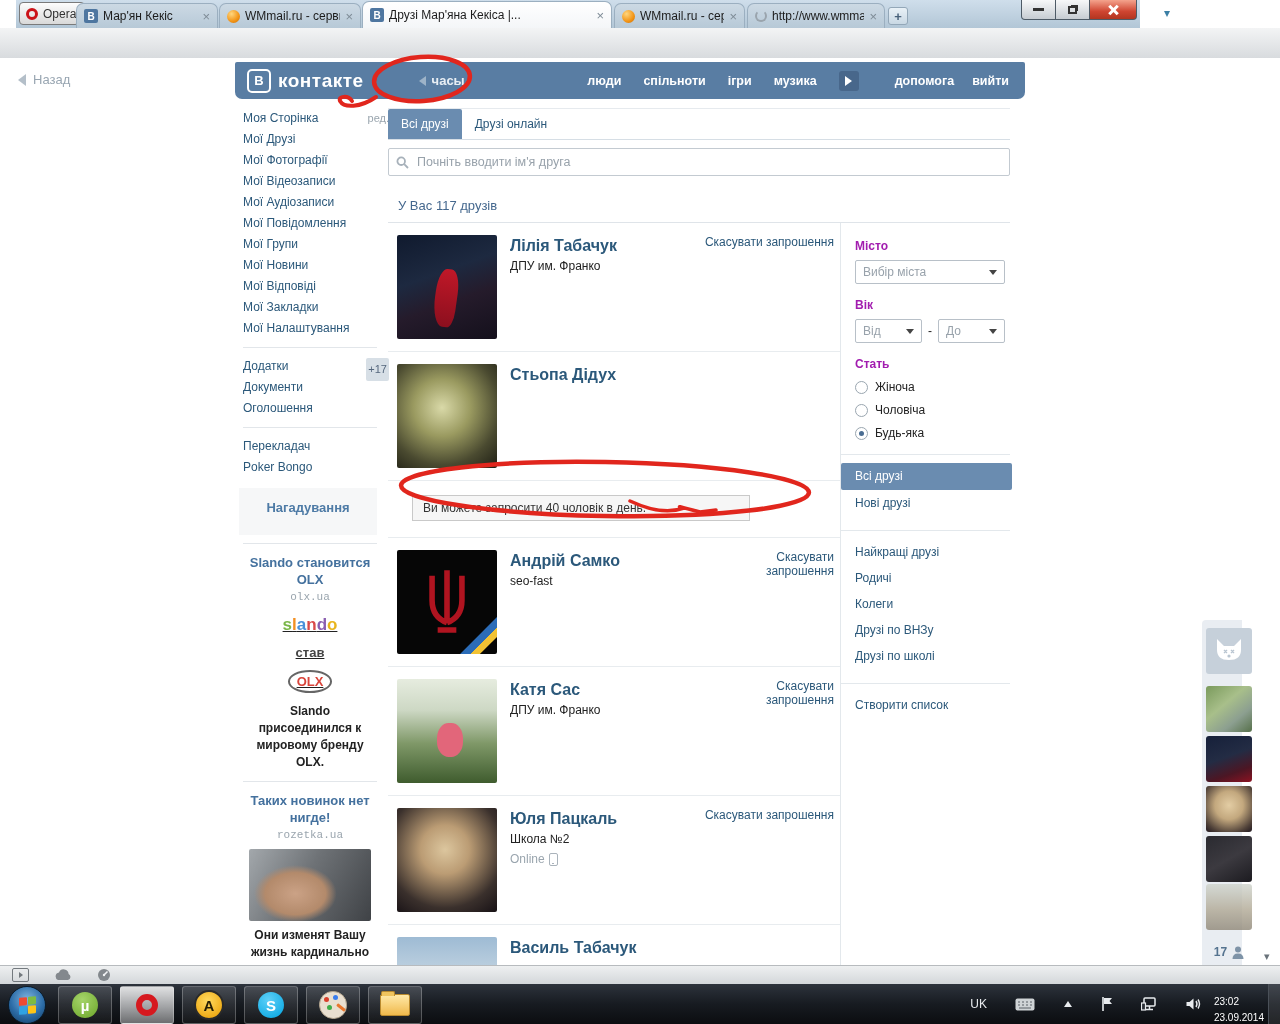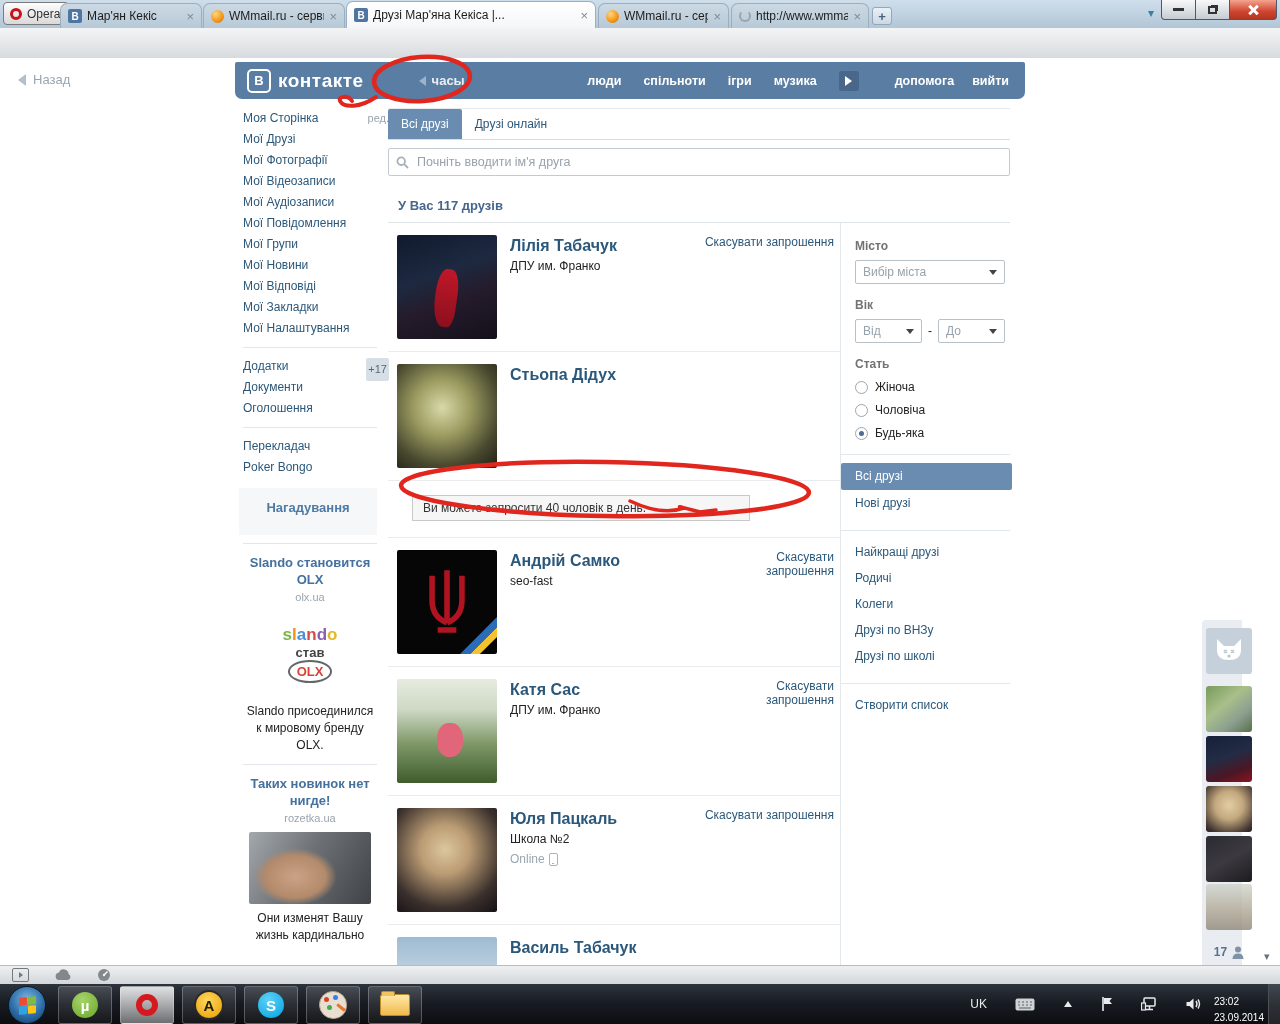--- a/index.html
+++ b/index.html
@@ -1,20 +1,20 @@
 <!DOCTYPE html>
 <html><head>
 <meta charset="utf-8">
 <style>
   html,body{margin:0;padding:0;}
   .screen{position:relative;width:1280px;height:1024px;overflow:hidden;background:#fff;
           font-family:"Liberation Sans",sans-serif;font-size:12px;color:#222;}
 
   
-  .tabbar{position:absolute;left:0;top:0;width:1280px;height:28px;
+  .tabbar{position:absolute;left:16px;top:0;width:1124px;height:28px;
           background:linear-gradient(#cfdeeb,#b2c6d6);border-bottom:1px solid #93a7b8;}
   .opera-btn{position:absolute;left:3px;top:2px;width:66px;height:23px;border:1px solid #7a7a7a;
           border-radius:4px 4px 10px 4px;background:linear-gradient(#fdfdfd,#d9d9d9);
           display:flex;align-items:center;gap:5px;padding:0 6px;box-sizing:border-box;font-size:12px;color:#333;}
   .opera-o{width:12px;height:12px;border:3px solid #cb1218;border-radius:50%;box-sizing:border-box;}
   .tab{position:absolute;top:3px;height:25px;background:linear-gradient(#ccd9e4,#b7c9d7);
        border:1px solid #9bafc0;border-bottom:none;border-radius:7px 7px 0 0;
        display:flex;align-items:center;gap:5px;padding:0 7px;box-sizing:border-box;}
   .tab.active{top:1px;height:27px;background:linear-gradient(#ffffff,#f4f6f8);z-index:2;}
   .tab-title{flex:1;white-space:nowrap;overflow:hidden;font-size:12px;color:#1c1c1c;}
@@ -89,44 +89,44 @@
   .lm-edit{position:absolute;right:-12px;top:0;color:#9aa5ae;font-size:11px;}
   .lm-badge{position:absolute;right:-12px;top:2px;background:#d7dfe6;color:#55677d;font-size:11px;
             padding:1px 2px;border-radius:2px;}
   .lm-sep{border:none;border-top:1px solid #e2e6ea;margin:8px 0;}
   .rem-box{background:#f6f7f8;text-align:center;padding:12px 6px;margin:10px 0 2px -4px;width:138px;box-sizing:border-box;}
   .rem-title{color:#4e7ba6;font-weight:bold;font-size:13px;margin-bottom:8px;}
   .rem-body{font-size:12px;color:#222;line-height:17px;}
   .rem-link{color:#2b587a;}
   .lad{ text-align:center;margin:10px 0;}
   .lad-title{color:#44719e;font-weight:bold;font-size:13px;line-height:17px;}
-  .lad-domain{color:#9aa5ae;font-size:11px;margin-top:3px;}
+  .lad-domain{color:#9aa5ae;font-size:11px;margin-top:3px;font-family:Liberation Mono, monospace;}
   .slando-img{width:126px;height:86px;margin:8px auto 6px;display:flex;flex-direction:column;
-              align-items:center;justify-content:center;gap:0;background:#fff;}
+              align-items:center;justify-content:center;gap:10px;background:#fff;text-decoration:underline;}
   .sl-w1{font-weight:bold;font-size:17px;}
   .sl-w1 b:nth-child(1){color:#7ab648;} .sl-w1 b:nth-child(2){color:#f29022;}
   .sl-w1 b:nth-child(3){color:#4a90d9;} .sl-w1 b:nth-child(4){color:#d94a4a;}
   .sl-w1 b:nth-child(5){color:#8a5fb0;} .sl-w1 b:nth-child(6){color:#e8b51e;}
   .sl-w2{color:#444;font-weight:bold;font-size:13px;}
   .sl-w3{border:2px solid #666;border-radius:50%;padding:2px 7px;font-weight:bold;font-size:13px;color:#d9443a;}
   .rz-img{width:122px;height:72px;margin:8px auto 6px;border-radius:2px;
           background:radial-gradient(ellipse 55px 38px at 38% 62%,#cba286 0%,#b38a6b 55%,rgba(0,0,0,0) 75%),
                      linear-gradient(120deg,#a3a8ac 0%,#6e7276 45%,#3f4246 100%);}
-  .lad-cap{font-size:12px;color:#222;line-height:17px;margin-top:2px;}
+  .lad-cap{font-size:12px;color:#222;line-height:17px;margin-top:2px;font-weight:bold;}
 
   .vk-main{position:absolute;left:388px;top:50px;width:622px;border-top:1px solid #e6eaee;}
   .m-tabs{height:30px;border-bottom:1px solid #d6dee5;display:flex;align-items:flex-end;}
   .m-tab{line-height:30px;padding:0 13px;font-size:12px;}
   .m-tab.sel{background:#6a8cb0;color:#fff;border-radius:2px 2px 0 0;}
   .m-tab.lnk{color:#2b587a;}
   .m-search{margin:8px 0;height:28px;border:1px solid #c3cad1;border-radius:2px;display:flex;align-items:center;
             gap:6px;padding:0 7px;box-sizing:border-box;background:#fff;}
   .m-search input{border:none;outline:none;flex:1;font-family:"Liberation Sans",sans-serif;font-size:12.5px;color:#333;}
   .m-search input::placeholder{color:#98a2ab;}
-  .m-count{font-weight:bold;color:#45688e;font-size:13px;padding:14px 10px 9px;border-bottom:1px solid #dfe4e9;}
+  .m-count{font-weight:normal;color:#45688e;font-size:13px;padding:14px 10px 9px;border-bottom:1px solid #dfe4e9;}
   .m-body{display:flex;}
   .flist{width:452px;}
   .frow{position:relative;min-height:128px;border-bottom:1px solid #e8ecef;}
   .frow.last{border-bottom:none;min-height:80px;}
   .fphoto{position:absolute;left:9px;top:12px;width:100px;height:104px;border-radius:2px;}
   .fname{position:absolute;left:122px;top:14px;color:#2b587a;font-weight:bold;font-size:16px;}
   .fsub{position:absolute;left:122px;top:36px;color:#222;font-size:12px;}
   .fonline{position:absolute;left:122px;top:56px;color:#9aa5ae;font-size:12px;display:flex;align-items:center;gap:4px;}
   .faction{position:absolute;right:6px;top:12px;color:#2b587a;font-size:12px;text-align:right;}
   .faction.narrow{width:86px;}
@@ -143,21 +143,21 @@
              background:#e2667a;}
   .ph5{background:radial-gradient(circle at 48% 40%,#dcc69e 0%,#bb9c74 30%,#3a302c 72%,#171115 100%);}
   .ph6{background:linear-gradient(180deg,#9ebbd4 0%,#c7d7e3 42%,#8c8774 68%,#5d5a48 100%);}
   .notice-row{padding:14px 0 16px;border-bottom:1px solid #e8ecef;}
   .notice-box{margin-left:24px;width:338px;border:1px solid #c9c9c9;background:#f6f6f6;
               padding:5px 10px;box-sizing:border-box;font-size:12px;color:#333;}
   .phone-ic{width:7px;height:11px;border:1px solid #aab3bb;border-radius:2px;position:relative;}
   .phone-ic:after{content:"";position:absolute;left:2px;bottom:1px;width:2px;height:1px;background:#aab3bb;}
 
   .ffilters{flex:1;border-left:1px solid #e3e8ec;padding-left:14px;padding-top:2px;}
-  .f-label{font-weight:bold;color:#737373;margin:14px 0 7px;font-size:12px;}
+  .f-label{font-weight:bold;color:#a21caf;margin:14px 0 7px;font-size:12px;}
   .f-select{height:24px;border:1px solid #b8c0c8;border-radius:2px;background:#fff;display:flex;align-items:center;
             padding:0 7px;box-sizing:border-box;color:#98a2ab;font-size:12px;width:150px;}
   .f-select .car{margin-left:auto;width:0;height:0;border-left:4px solid transparent;border-right:4px solid transparent;
                  border-top:5px solid #444;}
   .age-row{display:flex;align-items:center;gap:6px;width:150px;}
   .f-select.small{width:70px;}
   .radio-row{display:flex;align-items:center;gap:7px;margin:9px 0;}
   .radio{width:13px;height:13px;border:1px solid #9aa6b0;border-radius:50%;box-sizing:border-box;background:#fff;position:relative;}
   .radio.on:after{content:"";position:absolute;left:3px;top:3px;width:5px;height:5px;border-radius:50%;background:#4a6d92;}
   .f-sep{border:none;border-top:1px solid #e3e8ec;margin:14px 0 8px -14px;}

